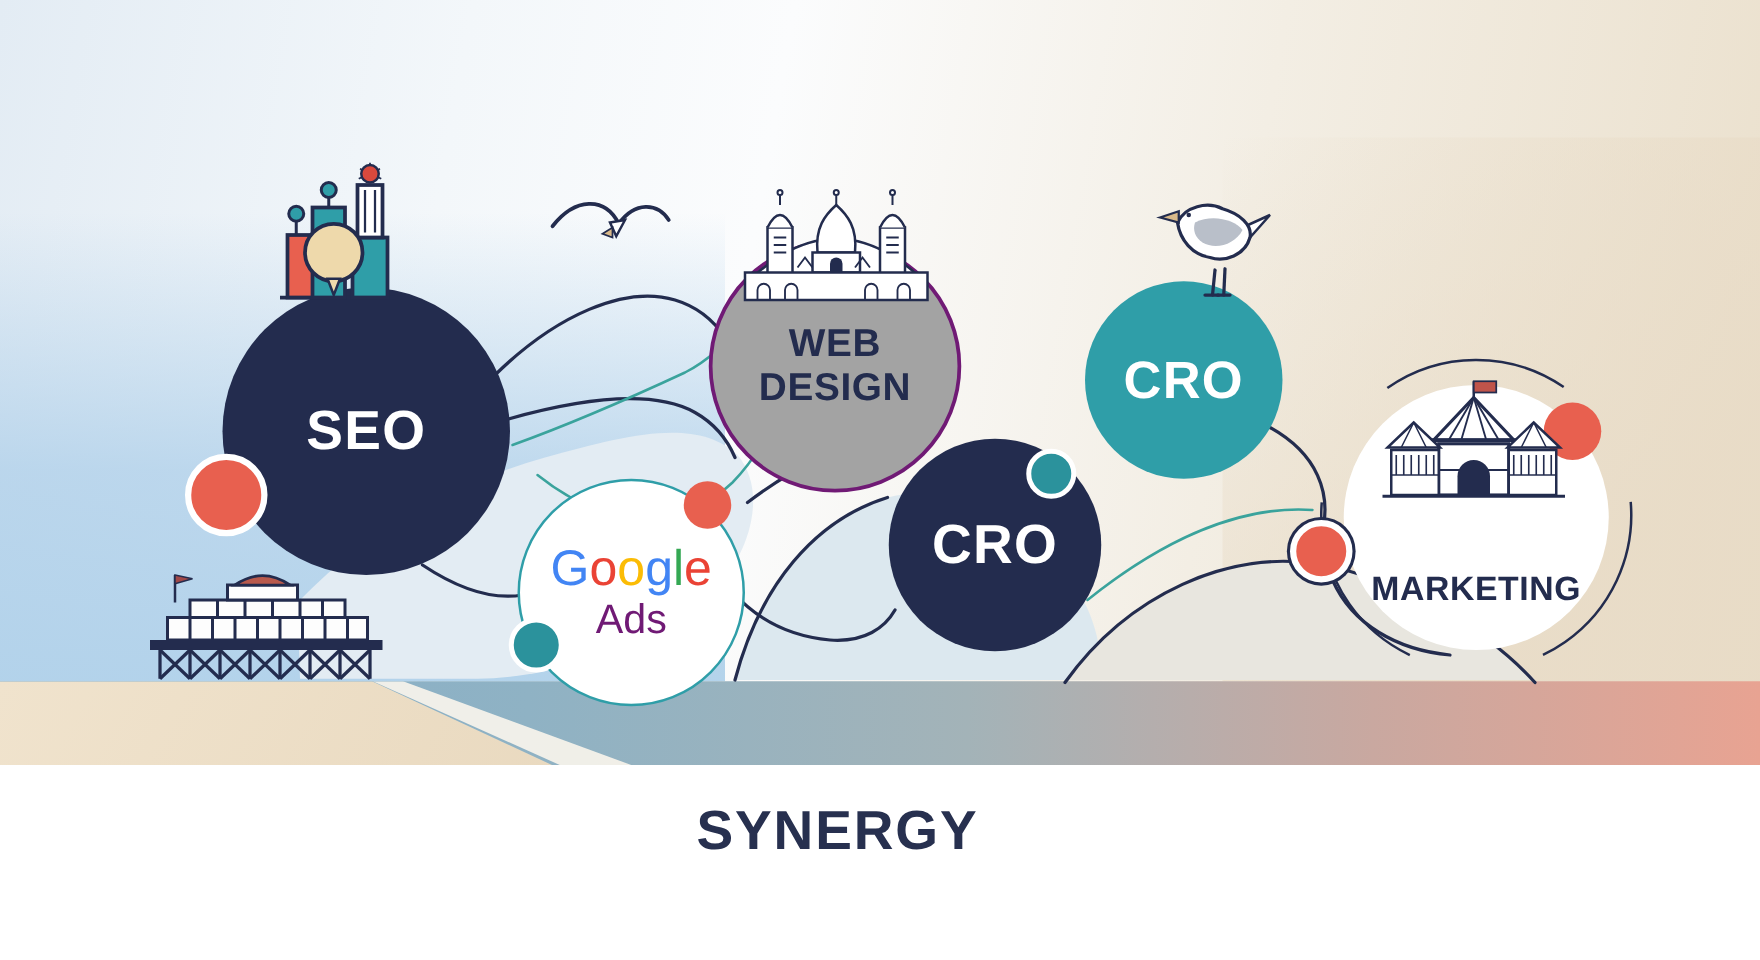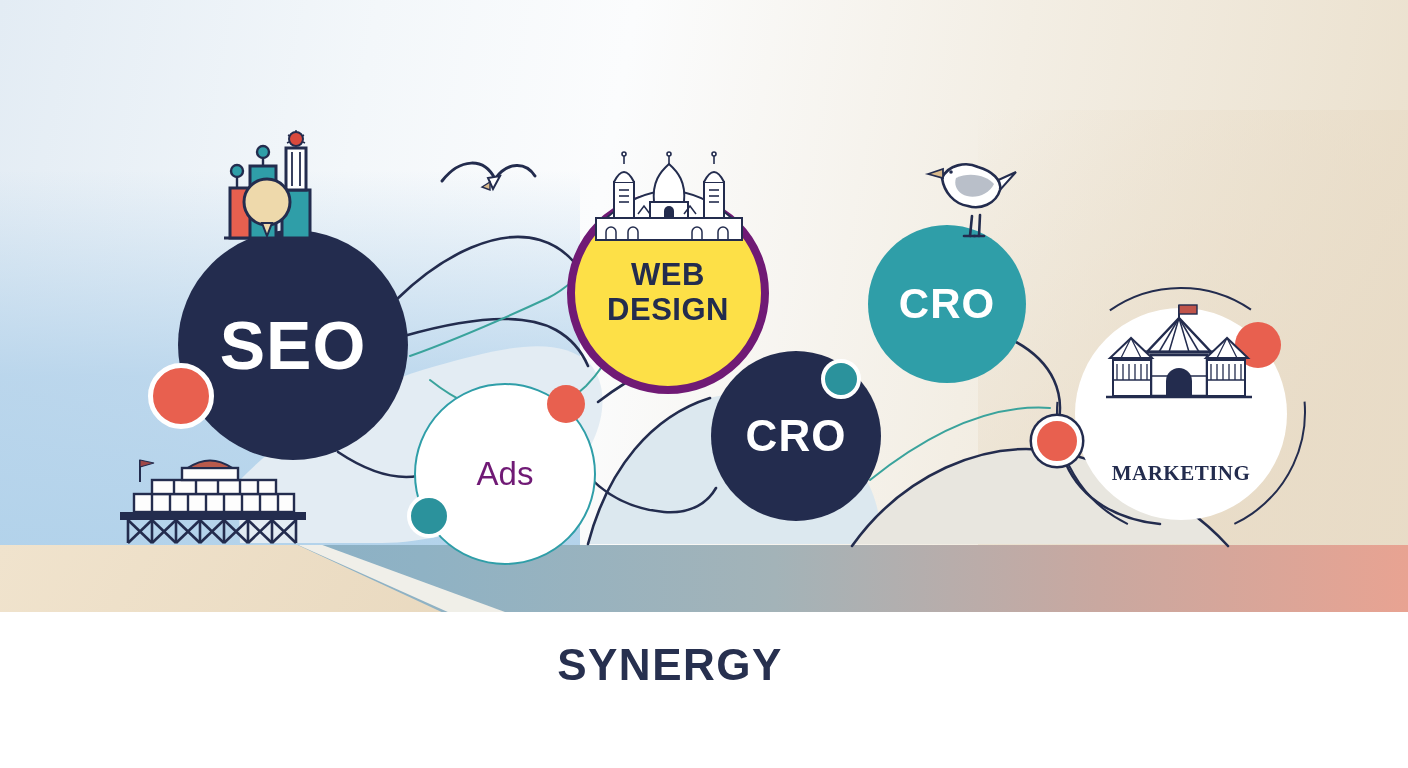--- a/index.html
+++ b/index.html
@@ -25,32 +25,32 @@
 
   
   .waves{position:absolute;left:0;top:0;z-index:20;}
   .icon{position:absolute;z-index:45;}
 
   
   .bubble{position:absolute;border-radius:50%;display:flex;align-items:center;justify-content:center;
           flex-direction:column;z-index:30;box-sizing:border-box;text-align:center;}
   .n-seo{left:178px;top:230px;width:230px;height:230px;background:#232c4e;}
   .n-ga{left:414px;top:383px;width:182px;height:182px;background:#fff;border:2px solid #2f9ea8;}
-  .n-wd{left:567px;top:192px;width:202px;height:202px;background:#fde047;border:8px solid #701a75;}
+  .n-wd{left:567px;top:192px;width:202px;height:202px;background:#a3a3a3;border:3px solid #701a75;}
   .n-cro1{left:711px;top:351px;width:170px;height:170px;background:#232c4e;}
   .n-cro2{left:868px;top:225px;width:158px;height:158px;background:#2f9ea8;}
   .n-ma{left:1075px;top:308px;width:212px;height:212px;background:#fff;justify-content:flex-end;padding-bottom:34px;}
 
   .lbl-big{color:#fff;font-weight:bold;letter-spacing:1px;}
-  .n-seo .lbl-big{font-size:68px;}
+  .n-seo .lbl-big{font-size:44px;}
   .n-cro1 .lbl-big{font-size:44px;}
   .n-cro2 .lbl-big{font-size:42px;}
   .lbl-navy{color:#232c4e;font-weight:bold;line-height:1.12;letter-spacing:.5px;}
   .n-wd .lbl-navy{font-size:31px;}
-  .n-ma .lbl-navy{font-size:21px;font-family:Liberation Serif, serif;}
+  .n-ma .lbl-navy{font-size:27px;}
   .google-word{font-size:40px;font-weight:500;letter-spacing:0;line-height:1.05;}
   .ads-word{font-size:33px;font-weight:500;color:#701a75;line-height:1.15;}
 
   
   .dot{position:absolute;border-radius:50%;z-index:40;box-sizing:border-box;}
   .dot-seo{left:148px;top:363px;width:66px;height:66px;background:#e8604f;border:5px solid #fff;}
   .dot-ga-red{left:547px;top:385px;width:38px;height:38px;background:#e8604f;}
   .dot-ga-teal{left:407px;top:494px;width:44px;height:44px;background:#2b929c;border:4px solid #fff;}
   .dot-cro-teal{left:821px;top:359px;width:40px;height:40px;background:#2b929c;border:4px solid #fff;}
   .dot-ma-red-top{left:1235px;top:322px;width:46px;height:46px;background:#e8604f;}
@@ -160,20 +160,21 @@
   <div class="bubble n-seo">
     <span class="lbl-big">SEO</span>
   </div>
 
   <div class="bubble n-wd">
     <span class="lbl-navy">WEB</span>
     <span class="lbl-navy">DESIGN</span>
   </div>
 
   <div class="bubble n-ga">
+    <span class="google-word"><span style="color: rgb(66, 133, 244);">G</span><span style="color: rgb(234, 67, 53);">o</span><span style="color: rgb(251, 188, 5);">o</span><span style="color: rgb(66, 133, 244);">g</span><span style="color: rgb(52, 168, 83);">l</span><span style="color: rgb(234, 67, 53);">e</span></span>
     <span class="ads-word">Ads</span>
   </div>
 
   <div class="bubble n-cro1">
     <span class="lbl-big">CRO</span>
   </div>
 
   <div class="bubble n-cro2">
     <span class="lbl-big">CRO</span>
   </div>

